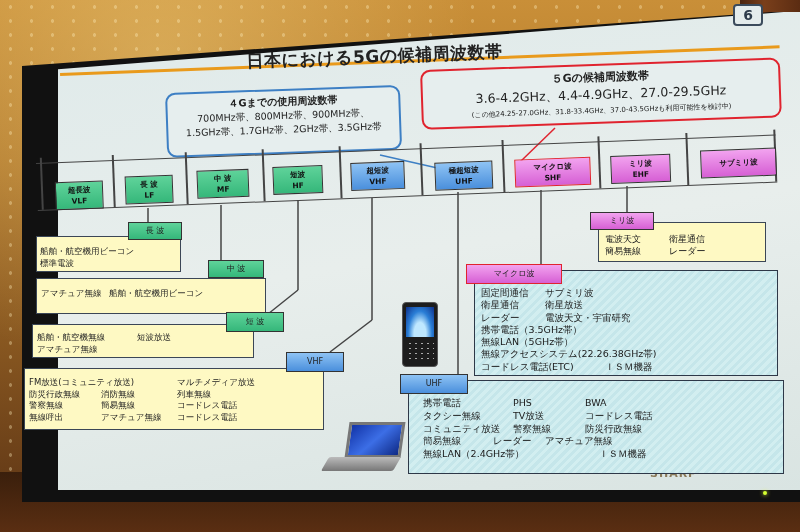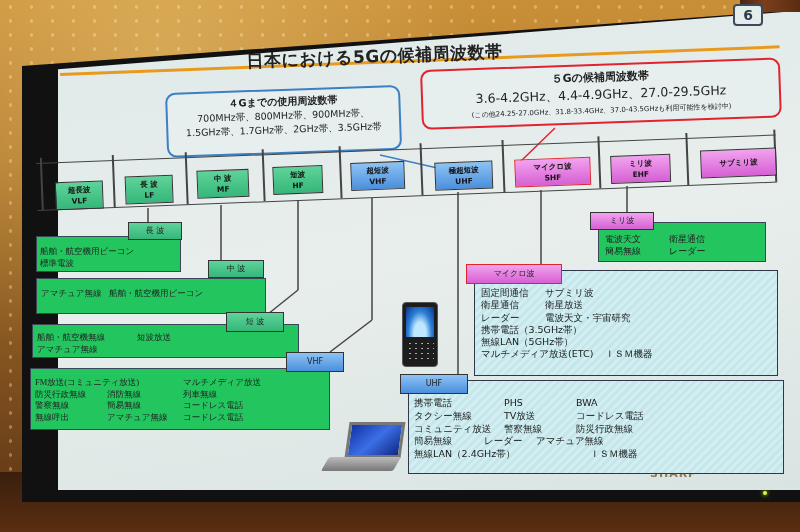--- a/index.html
+++ b/index.html
@@ -96,21 +96,21 @@
     border: 1.5px solid #333; font-size: 7.5px; font-weight: bold; text-align: center;
     color: #111; line-height: 11px; padding-top: 2px;
   }
   .green { background: linear-gradient(180deg, #5fd39a, #35b77a); }
   .blue  { background: linear-gradient(180deg, #8ec3f4, #4a8fdc); }
   .pink  { background: linear-gradient(180deg, #f2a3ef, #d65fd4); }
   .pink-red { background: linear-gradient(180deg, #f2a3ef, #d65fd4); border-color: #e0232e !important; }
   .divider { position: absolute; top: -6px; width: 1.5px; height: 52px; background: #444; }
 
   
-  .dbox { border: 1.5px solid #3b4656; background: #22c55e; font-size: 8.5px; color: #222; }
+  .dbox { border: 1.5px solid #3b4656; background: #fef9c3; font-size: 8.5px; color: #222; }
   .dbox-hatch {
     border: 1.5px solid #2e3848;
     background: repeating-linear-gradient(135deg, #d2eef0 0 3px, #c5e6ea 3px 6px);
     color: #1a1a1a;
   }
   .tag { position: absolute; border: 1.5px solid #333; font-size: 8px; text-align: center; color: #222; }
   .row { display: flex; gap: 0; white-space: nowrap; }
   .c { display: inline-block; }
 
   .phone {
@@ -233,32 +233,32 @@
 <div class="tag green" style="left:128px;top:222px;width:54px;height:18px;line-height:15px;">長 波</div>
 
 <div class="abs dbox" style="left:36px;top:278px;width:230px;height:36px;padding:8px 4px 0 4px;line-height:12px;">
   <div class="row">
       <span class="c" style="width:68px">アマチュア無線</span>
       <span class="c">船舶・航空機用ビーコン</span>
     </div>
 </div>
 <div class="tag green" style="left:208px;top:260px;width:56px;height:18px;line-height:15px;">中 波</div>
 
-<div class="abs dbox" style="left:32px;top:324px;width:267px;height:34px;padding:6px 4px 0 4px;line-height:12px;">
+<div class="abs dbox" style="left:32px;top:324px;width:222px;height:34px;padding:6px 4px 0 4px;line-height:12px;">
   <div class="row">
       <span class="c" style="width:100px">船舶・航空機無線</span>
       <span class="c">短波放送</span>
     </div>
   <div class="row">
       <span class="c">アマチュア無線</span>
     </div>
 </div>
 <div class="tag green" style="left:226px;top:312px;width:58px;height:20px;line-height:17px;">短 波</div>
 
-<div class="abs dbox" style="left:30px;top:368px;width:300px;height:62px;padding:8px 4px 0 4px;line-height:11.5px;font-family:Liberation Serif, serif;">
+<div class="abs dbox" style="left:24px;top:368px;width:300px;height:62px;padding:8px 4px 0 4px;line-height:11.5px;">
   <div class="row">
       <span class="c" style="width:148px">FM放送(コミュニティ放送)</span>
       <span class="c">マルチメディア放送</span>
     </div>
   <div class="row">
       <span class="c" style="width:72px">防災行政無線</span>
       <span class="c" style="width:76px">消防無線</span>
       <span class="c">列車無線</span>
     </div>
   <div class="row">
@@ -299,27 +299,30 @@
       <span class="c" style="width:64px">レーダー</span>
       <span class="c">電波天文・宇宙研究</span>
     </div>
   <div class="row">
       <span class="c">携帯電話（3.5GHz帯）</span>
     </div>
   <div class="row">
       <span class="c">無線LAN（5GHz帯）</span>
     </div>
   <div class="row">
-      <span class="c" style="width:124px">マルチメディア放送(ETC)</span>
+      <span class="c">無線アクセスシステム(22.26.38GHz帯)</span>
+    </div>
+  <div class="row">
+      <span class="c" style="width:124px">コードレス電話(ETC)</span>
       <span class="c">ＩＳＭ機器</span>
     </div>
 </div>
 <div class="tag pink-red" style="left:466px;top:264px;width:96px;height:20px;line-height:17px;border:1.5px solid #e0232e;">マイクロ波</div>
 
-<div class="abs dbox-hatch" style="left:408px;top:380px;width:376px;height:94px;padding:16px 6px 0 5px;font-size:9.5px;line-height:12.8px;">
+<div class="abs dbox-hatch" style="left:408px;top:380px;width:376px;height:94px;padding:16px 6px 0 14px;font-size:9.5px;line-height:12.8px;">
   <div class="row">
       <span class="c" style="width:90px">携帯電話</span>
       <span class="c" style="width:72px">PHS</span>
       <span class="c">BWA</span>
     </div>
   <div class="row">
       <span class="c" style="width:90px">タクシー無線</span>
       <span class="c" style="width:72px">TV放送</span>
       <span class="c">コードレス電話</span>
     </div>

